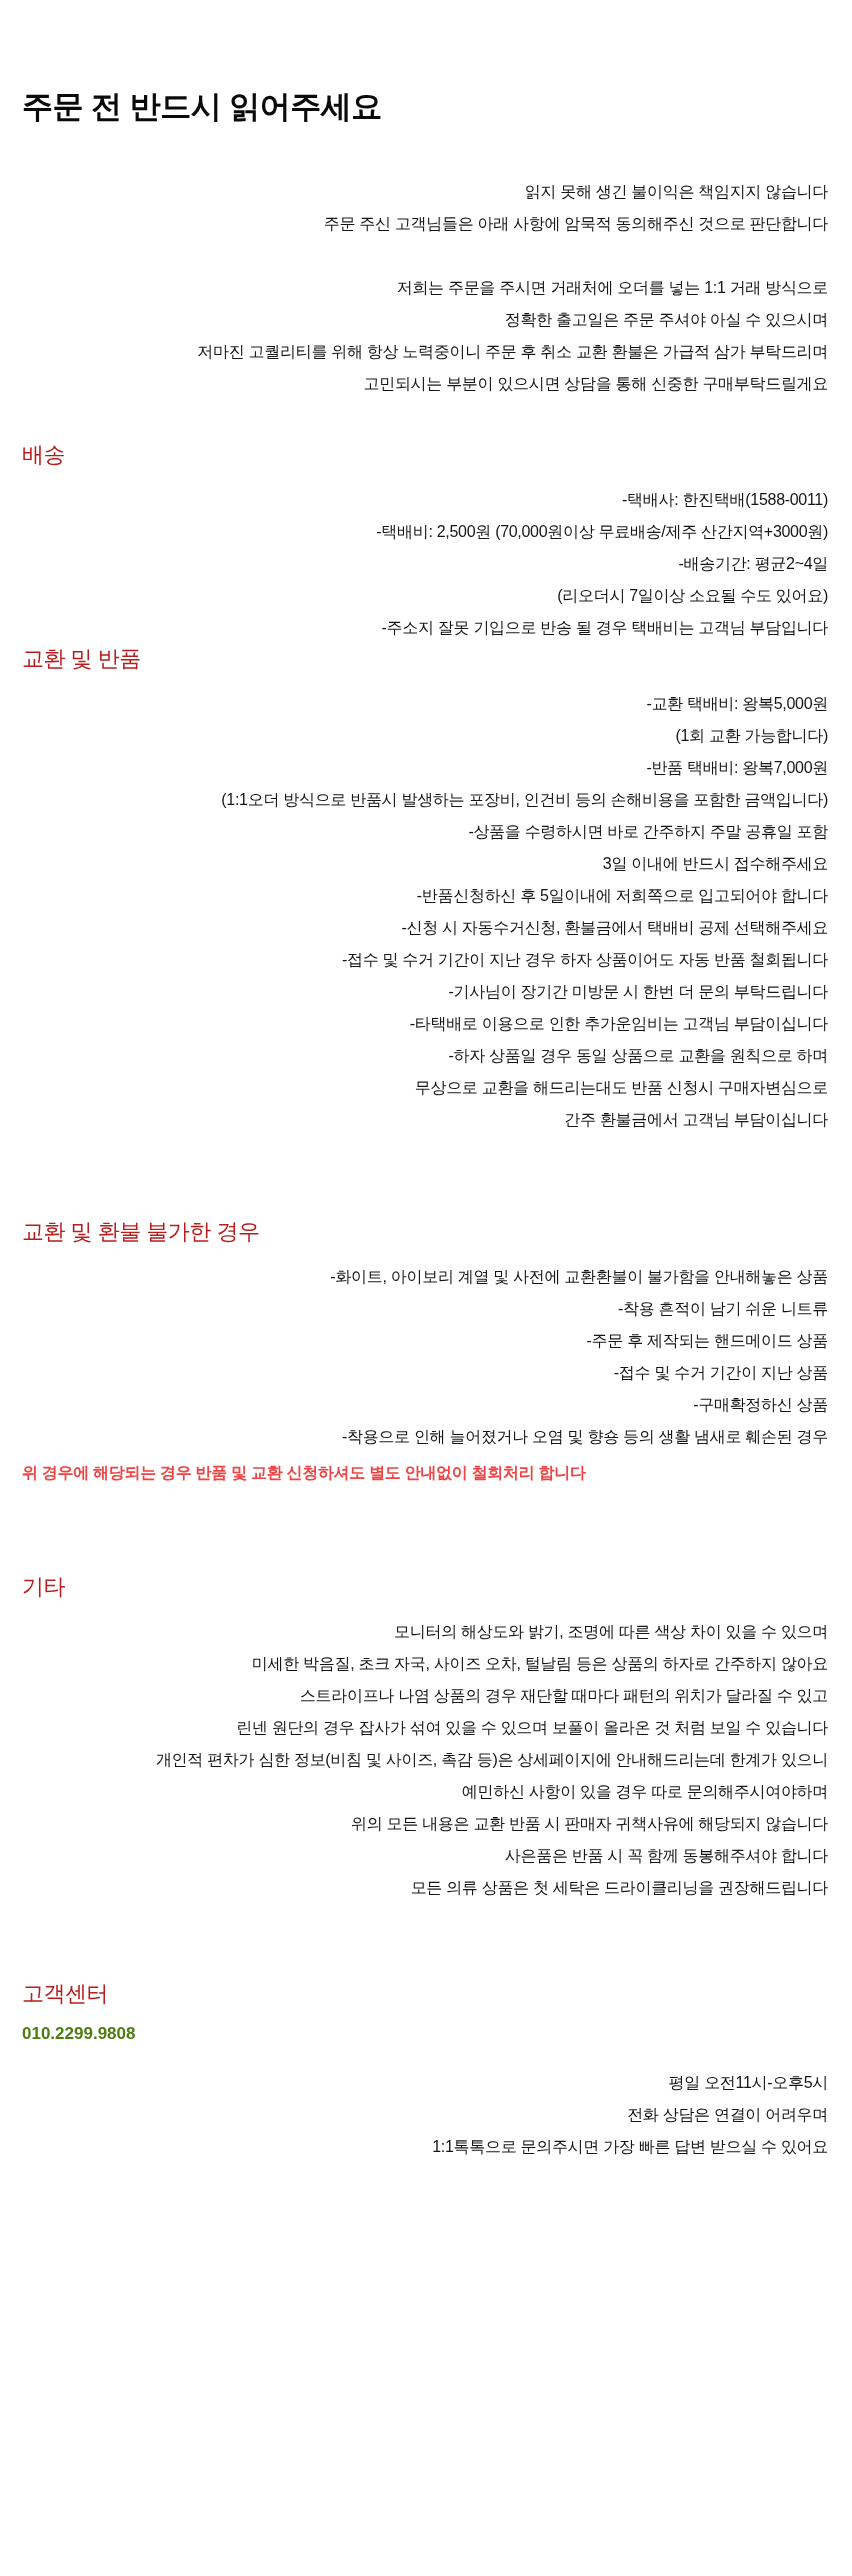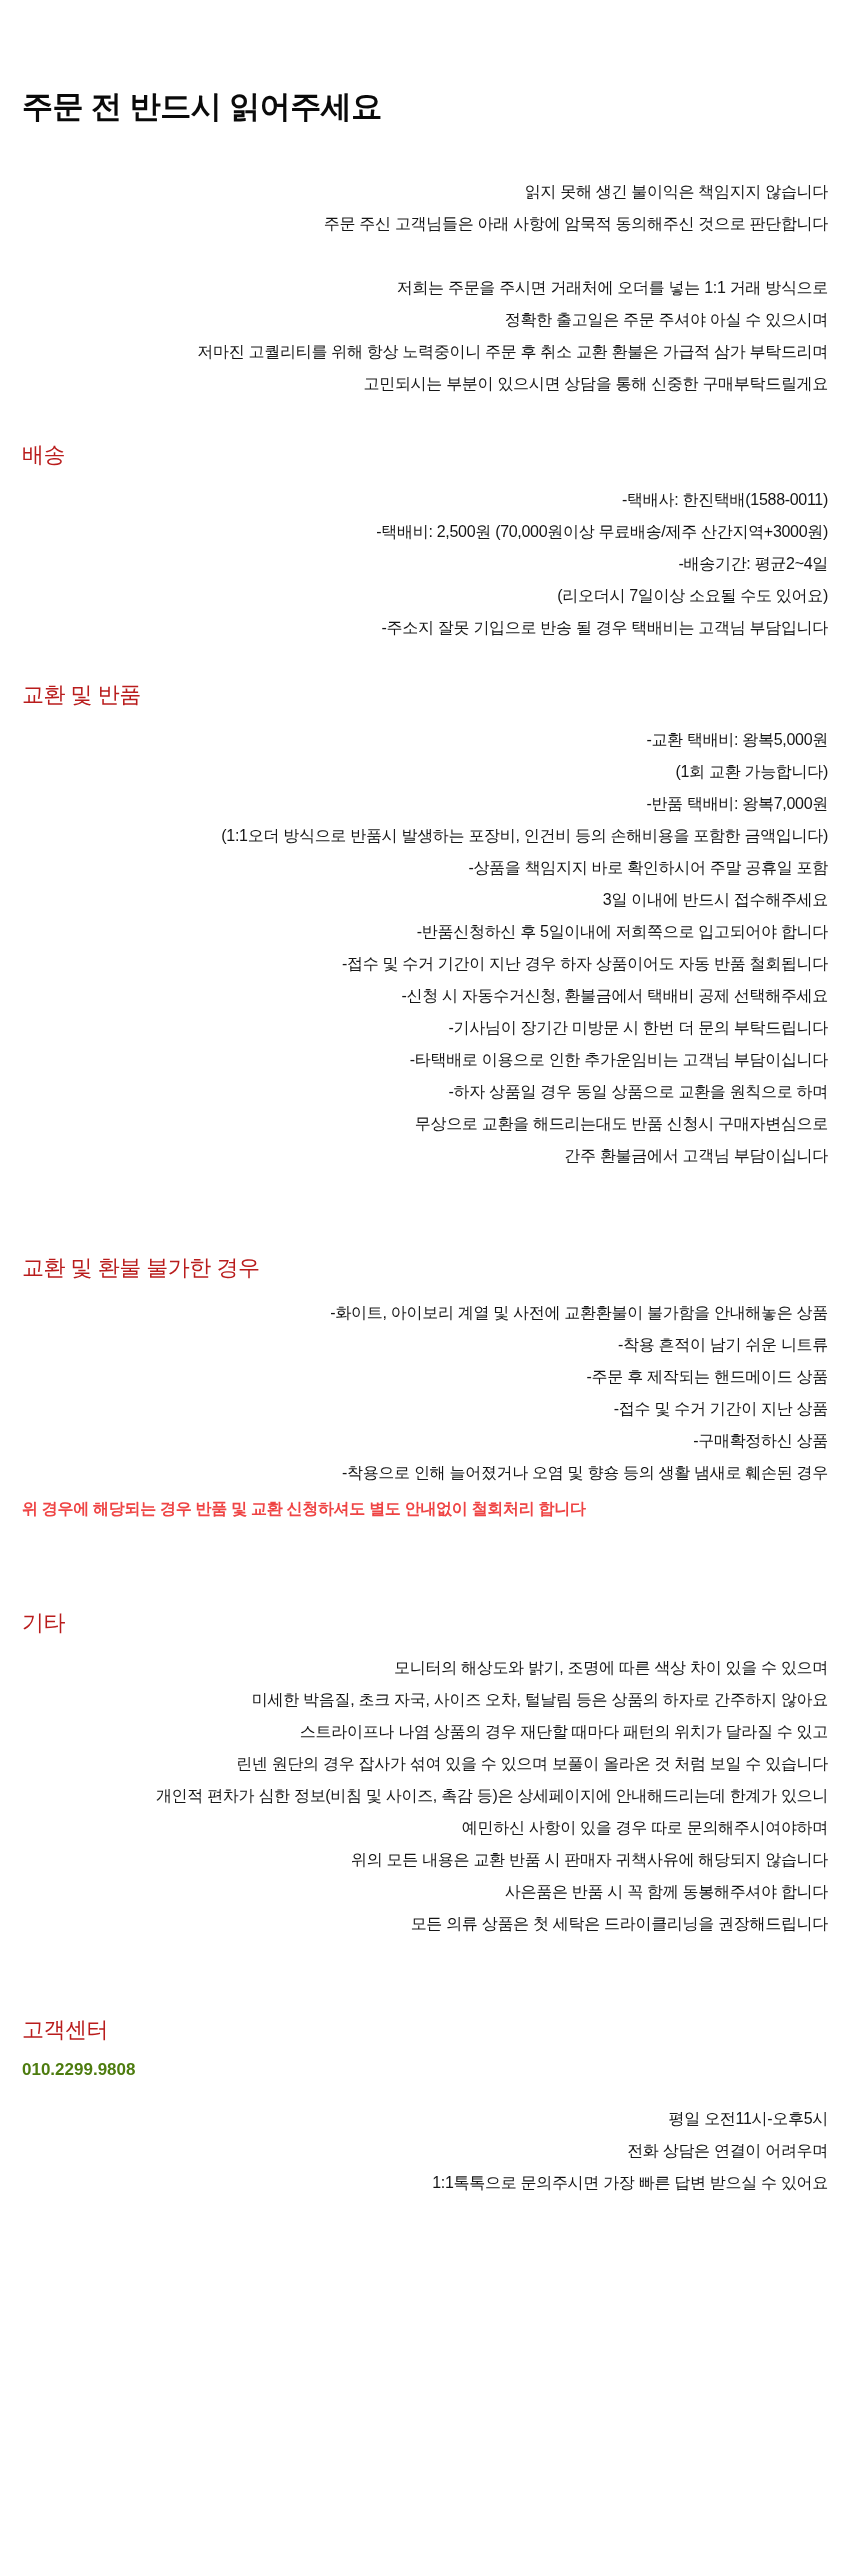--- a/index.html
+++ b/index.html
@@ -32,21 +32,21 @@
     margin: 0;
     font-size: 16px;
     line-height: 32px;
     font-weight: 400;
     white-space: pre-wrap;
     letter-spacing: -0.3px;
     text-align: right;
   }
   section { margin: 0; }
   .sec-shipping  { margin-top: 40px; }
-  .sec-exchange  { margin-top: 36px; }
+  .sec-exchange  { }
   .sec-norefund  { margin-top: 81px; }
   .sec-etc       { margin-top: 83px; }
   .sec-cs        { margin-top: 75px; }
   .sec-heading {
     font-size: 22px;
     line-height: 30px;
     font-weight: 400;
     letter-spacing: -0.5px;
     color: #b91c1c;
     margin: 0 0 14px 0;
@@ -99,25 +99,25 @@
       </div>
   </section>
 
   <section class="sec-exchange">
     <h2 class="sec-heading">교환 및 반품</h2>
     <div class="para">
         <p class="line">-교환 택배비: 왕복5,000원</p>
         <p class="line">(1회 교환 가능합니다)</p>
         <p class="line">-반품 택배비: 왕복7,000원</p>
         <p class="line">(1:1오더 방식으로 반품시 발생하는 포장비, 인건비 등의 손해비용을 포함한 금액입니다)</p>
-        <p class="line">-상품을 책임지지 바로 확인하시어 주말 공휴일 포함</p>
+        <p class="line">-상품을 수령하시면 바로 간주하지 주말 공휴일 포함</p>
         <p class="line">  3일 이내에 반드시 접수해주세요</p>
         <p class="line">-반품신청하신 후 5일이내에 저희쪽으로 입고되어야 합니다</p>
+        <p class="line">-신청 시 자동수거신청, 환불금에서 택배비 공제 선택해주세요</p>
         <p class="line">-접수 및 수거 기간이 지난 경우 하자 상품이어도 자동 반품 철회됩니다</p>
-        <p class="line">-신청 시 자동수거신청, 환불금에서 택배비 공제 선택해주세요</p>
         <p class="line">-기사님이 장기간 미방문 시 한번 더 문의 부탁드립니다</p>
         <p class="line">-타택배로 이용으로 인한 추가운임비는 고객님 부담이십니다</p>
         <p class="line">-하자 상품일 경우 동일 상품으로 교환을 원칙으로 하며</p>
         <p class="line"> 무상으로 교환을 해드리는대도 반품 신청시 구매자변심으로</p>
         <p class="line"> 간주 환불금에서 고객님 부담이십니다</p>
       </div>
   </section>
 
   <section class="sec-norefund">
     <h2 class="sec-heading">교환 및 환불 불가한 경우</h2>

